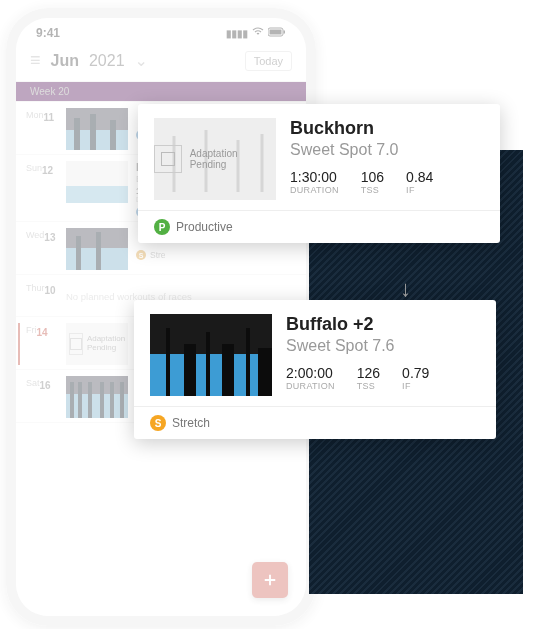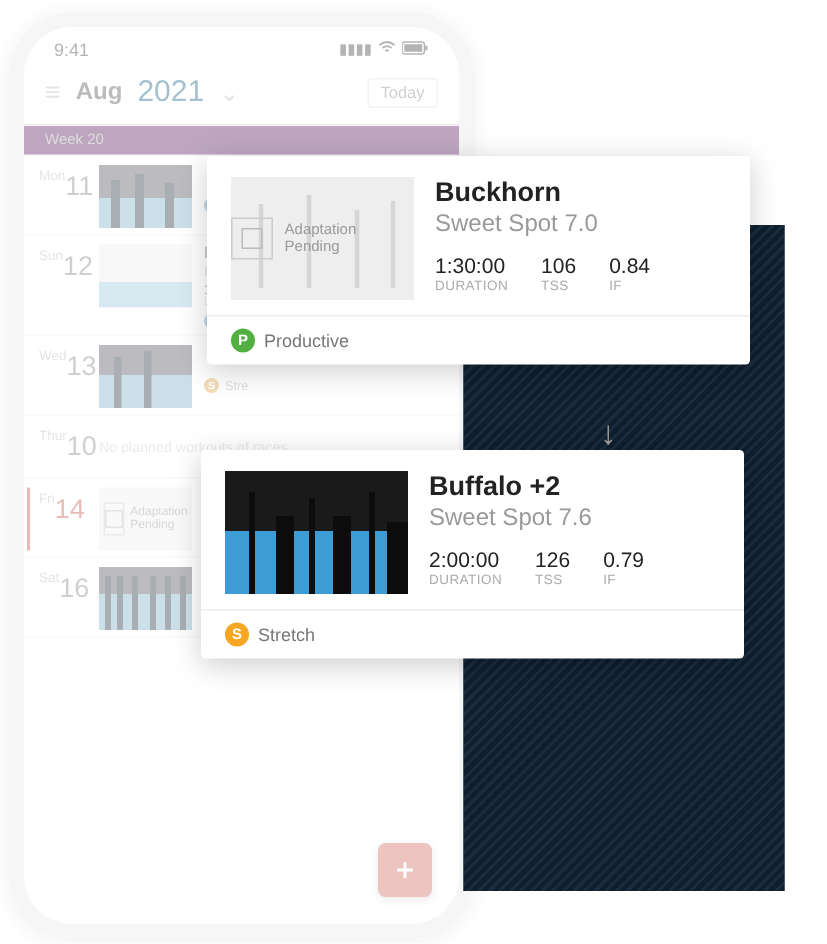--- a/index.html
+++ b/index.html
@@ -25,36 +25,36 @@
     position:absolute; left:6px; top:8px;
     width:310px; height:618px;
     background:#fff;
     border-radius:42px;
     box-shadow:0 2px 14px rgba(0,0,0,.07), 0 0 0 10px #f5f5f5 inset;
     overflow:hidden;
     filter:saturate(.7) opacity(.88);
   }
   .phone-inner{position:absolute;left:10px;right:10px;top:10px;bottom:10px;border-radius:34px;overflow:hidden;background:#fff;}
   .screen-fade{position:absolute;inset:0;background:rgba(255,255,255,.55);pointer-events:none}
-  .status-bar{display:flex;justify-content:space-between;padding:8px 20px 4px;font-size:12px;font-weight:400;color:#444}
+  .status-bar{display:flex;justify-content:space-between;padding:8px 20px 4px;font-size:12px;font-weight:700;color:#444}
   .status-icons{display:flex;gap:4px;align-items:center}
   .status-icons span{font-size:10px;color:#444}
   .header{display:flex;align-items:center;gap:10px;padding:6px 14px 10px;}
   .hamburger{font-size:18px;color:#bbb}
   .month{font-weight:700;font-size:16px;color:#555}
-  .year{font-size:20px;color:#0369a1}
+  .year{font-size:16px;color:#737373}
   .chev{color:#bbb}
   .today-btn{margin-left:auto;font-size:11px;border:1px solid #ddd;padding:3px 8px;border-radius:3px;color:#888}
   .week-label{font-size:10px;color:#aaa;background:#701a75;padding:4px 14px;border-top:1px solid #eee;border-bottom:1px solid #eee}
   .day{display:flex;gap:10px;padding:6px 10px 4px;border-bottom:1px solid #f2f2f2;}
   .day.active .date-num{color:var(--accent-red)}
   .day.active .date-col::before{content:"";position:absolute;left:-8px;top:0;bottom:0;width:2px;background:var(--accent-red)}
   .date-col{width:30px;flex:0 0 30px;display:flex;flex-direction:row;align-items:flex-start;position:relative;padding-top:2px}
   .date-dow{font-size:9px;color:#bbb}
-  .date-num{font-size:18px;font-weight:400;color:#888;margin-top:2px}
+  .date-num{font-size:10px;font-weight:700;color:#888;margin-top:2px}
   .mini-card{flex:1;display:flex;gap:8px;background:#fff;border-radius:3px;}
   .mini-thumb{width:62px;height:42px;background:#f0f0f0;position:relative;overflow:hidden}
   .mini-thumb svg{width:100%;height:100%}
   .mini-info{flex:1;display:flex;flex-direction:column;gap:1px;padding-top:0}
   .mini-name{font-size:11px;font-weight:700;color:#777}
   .mini-sub{font-size:9px;color:#bbb}
   .mini-stats{display:flex;gap:10px;font-size:9px;color:#999;margin-top:1px}
   .mini-stat{display:flex;flex-direction:column}
   .mini-stat .v{font-weight:600;color:#777}
   .mini-stat .l{font-size:7px;color:#ccc;letter-spacing:.3px}
@@ -114,21 +114,21 @@
               <rect x="0" y="1" width="15" height="8" rx="2" fill="none" stroke="#444"></rect>
               <rect x="1.5" y="2.5" width="12" height="5" fill="#444"></rect>
               <rect x="15.5" y="3.5" width="1.5" height="3" fill="#444"></rect>
             </svg>
       </span>
     </div>
   </div>
 
   <div class="header">
     <span class="hamburger">≡</span>
-    <span class="month">Aug</span>
+    <span class="month">Jun</span>
     <span class="year">2021</span>
     <span class="chev">⌄</span>
     <span class="today-btn">Today</span>
   </div>
 
   <div class="week-label">Week 20</div>
 
   <div class="day">
     <div class="date-col">
           <span class="date-dow">Mon</span>

